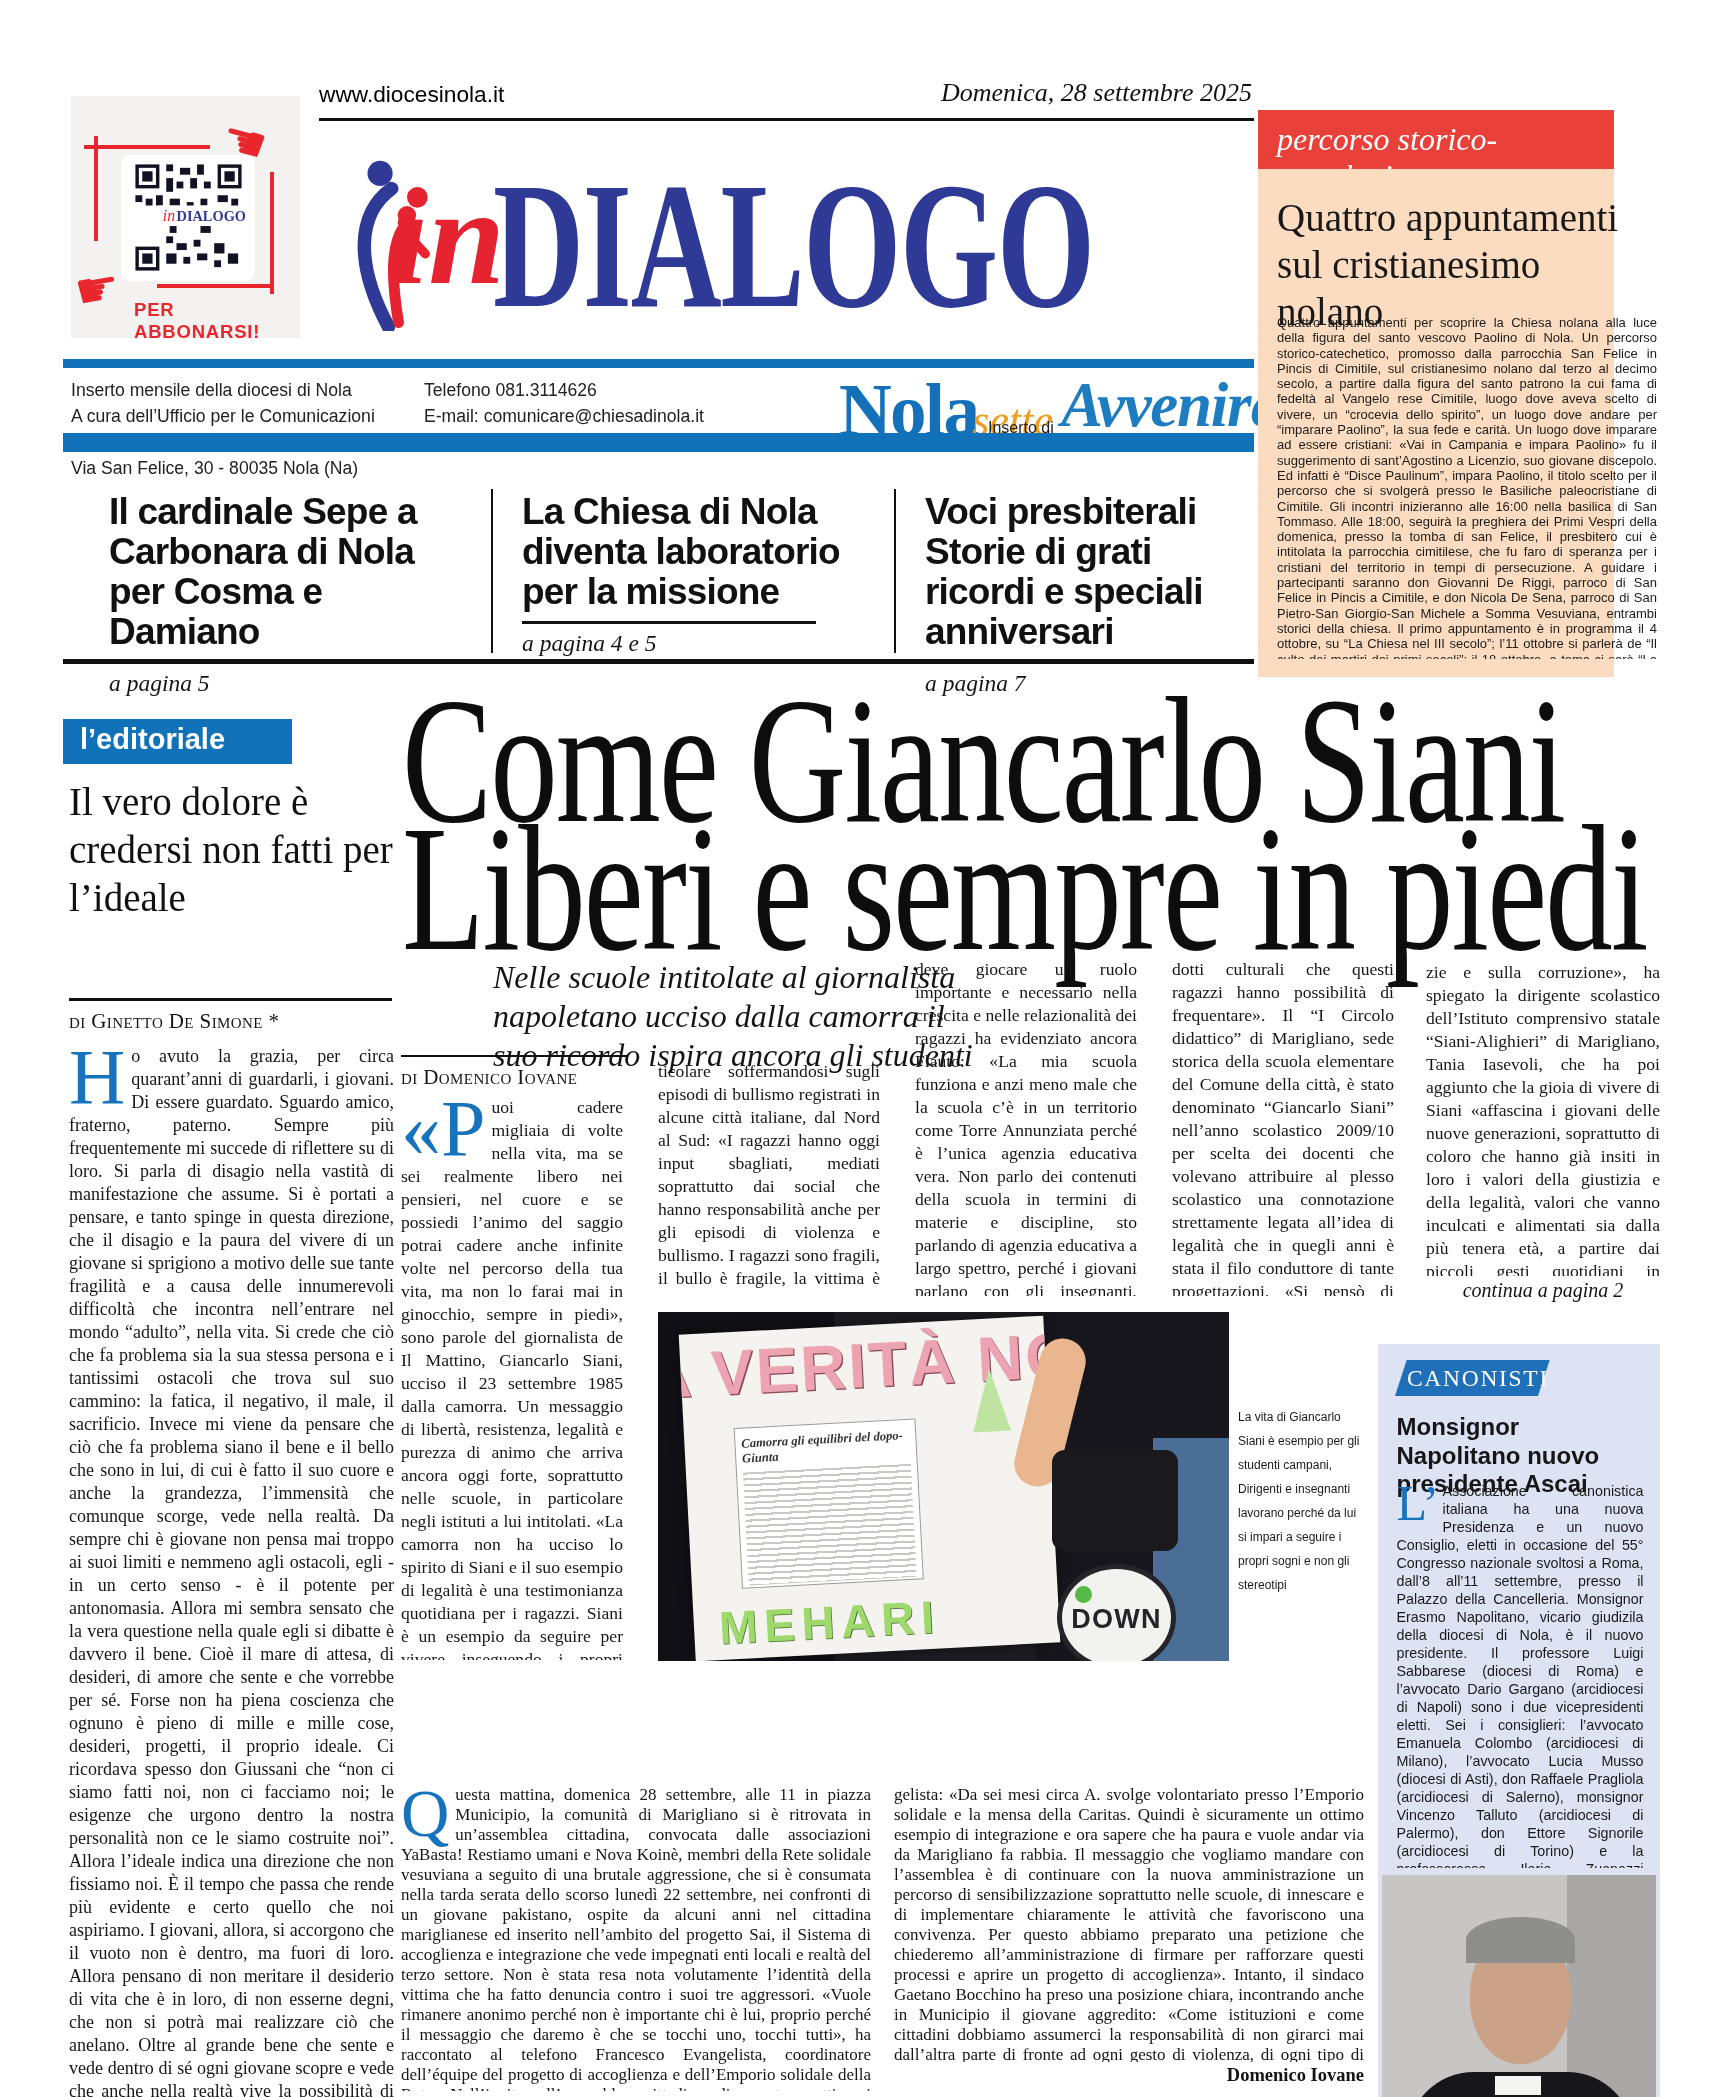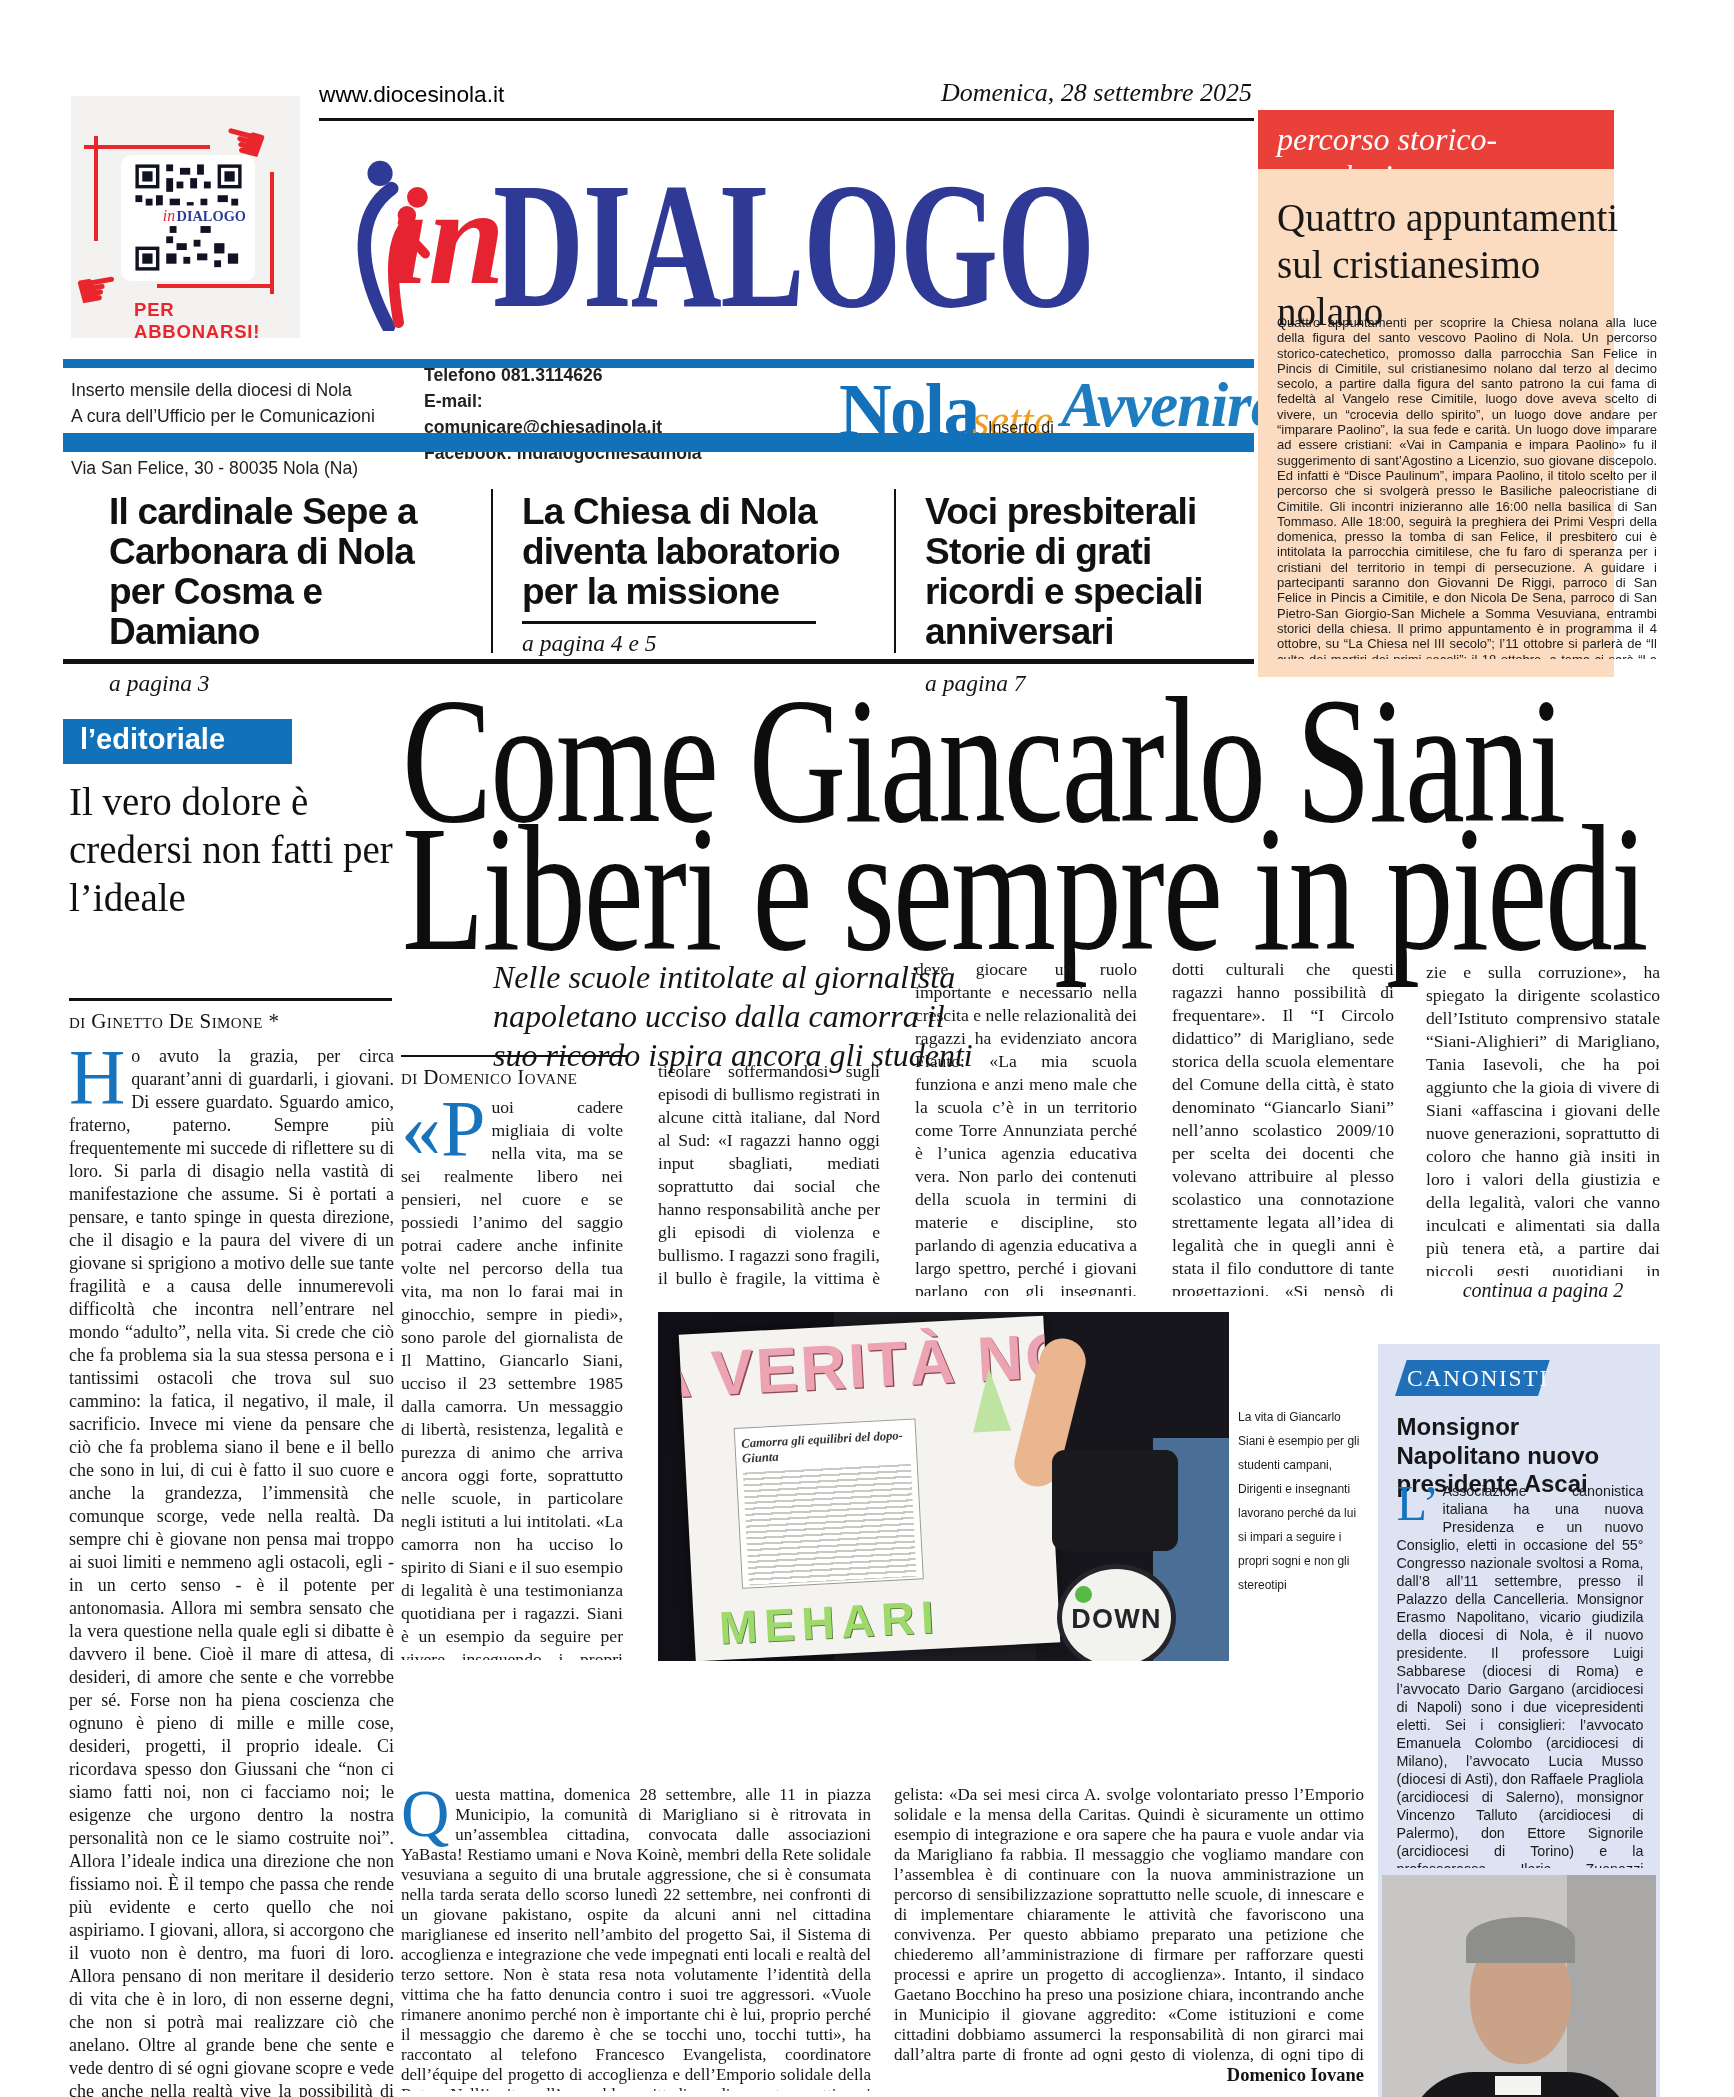--- a/index.html
+++ b/index.html
@@ -102,38 +102,38 @@
     <span class="cond bold nowrap" style="transform:scaleX(0.70);font-size:180px;line-height:197px;color:#2e3a96;letter-spacing:-1.7px;">DIALOGO</span>
   </div>
 
   <div class="abs bluebar" style="left:63px;top:359px;width:1191px;height:9.2px;"></div>
 
   <div class="abs sans" style="left:71px;top:377px;width:344px;font-size:17.6px;line-height:26px;color:#222;">
     <div>Inserto mensile della diocesi di Nola</div>
     <div>A cura dell’Ufficio per le Comunicazioni sociali</div>
     <div>Via San Felice, 30 - 80035 Nola (Na)</div>
   </div>
-  <div class="abs sans" style="left:424px;top:362px;width:294px;font-size:17.6px;line-height:26px;color:#222;font-weight:bold;">
+  <div class="abs sans" style="left:424px;top:377px;width:294px;font-size:17.6px;line-height:26px;color:#222;">
     <div>Telefono 081.3114626</div>
     <div>E-mail: comunicare@chiesadinola.it</div>
     <div>Facebook: indialogochiesadinola</div>
   </div>
 
   <div class="abs" style="left:839px;top:369px;">
     <span class="bold serif" style="font-size:73px;color:#1470b8;letter-spacing:-1.7px;">Nola</span><span class="ital serif" style="font-size:44px;color:#f09d1f;margin-left:-5.9px;">sette</span>
   </div>
   <div class="abs sans" style="left:988px;top:419px;font-size:16px;color:#222;">Inserto di</div>
   <div class="abs bold ital serif" style="left:1061px;top:369px;font-size:63px;color:#1e7dc0;letter-spacing:-1.3px;">Avvenire</div>
 
   <div class="abs bluebar" style="left:63px;top:433px;width:1191px;height:19.3px;"></div>
 
   <div class="abs" style="left:109px;top:492px;width:352px;">
     <div class="teaser-h" style="width:327px;">Il cardinale Sepe a Carbonara di Nola per Cosma e Damiano</div>
     <div class="rule" style="width:294px;height:2.5px;margin-top:9.2px;"></div>
-    <div class="pagina" style="margin-top:5.9px;">a pagina 3</div>
+    <div class="pagina" style="margin-top:5.9px;">a pagina 5</div>
   </div>
   <div class="abs rule" style="left:491px;top:489px;width:1.7px;height:164px;"></div>
   <div class="abs" style="left:522px;top:492px;width:348px;">
     <div class="teaser-h" style="width:331px;">La Chiesa di Nola diventa laboratorio per la missione</div>
     <div class="rule" style="width:294px;height:2.5px;margin-top:9.2px;"></div>
     <div class="pagina" style="margin-top:5.9px;">a pagina 4 e 5</div>
   </div>
   <div class="abs rule" style="left:894px;top:489px;width:1.7px;height:164px;"></div>
   <div class="abs" style="left:925px;top:492px;width:327px;">
     <div class="teaser-h" style="width:327px;">Voci presbiterali Storie di grati ricordi e speciali anniversari</div>

